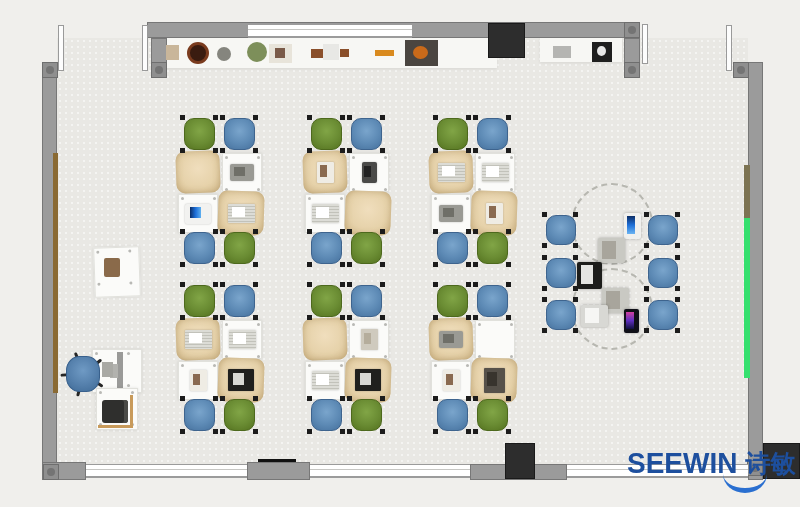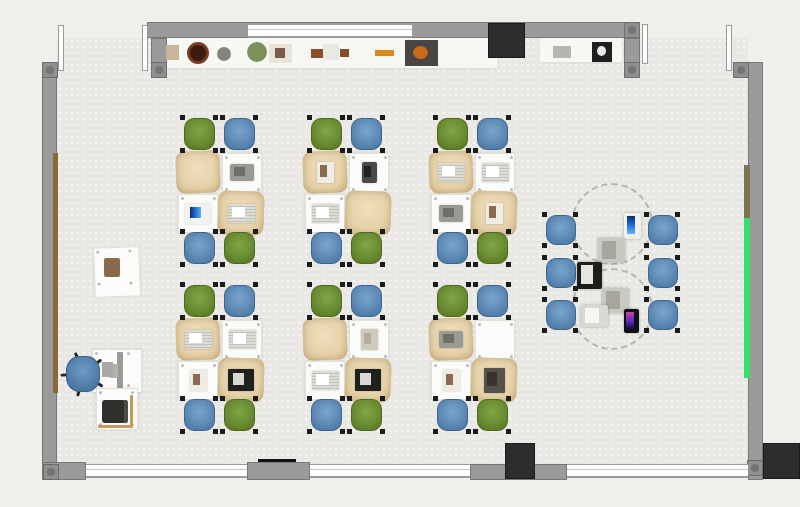--- a/index.html
+++ b/index.html
@@ -302,13 +302,18 @@
       <div class="item" style="left: 98px; top: 425px; width: 35px; height: 3px; background: rgb(200, 154, 90);"></div>
       <div class="abs" style="left: 64px; top: 354px; width: 38px; height: 40px;">
         <div class="spoke" style="left: calc(50% - 1.5px); top: 50%; transform-origin: 1.5px 0px; transform: rotate(15deg);"></div>
         <div class="spoke" style="left: calc(50% - 1.5px); top: 50%; transform-origin: 1.5px 0px; transform: rotate(87deg);"></div>
         <div class="spoke" style="left: calc(50% - 1.5px); top: 50%; transform-origin: 1.5px 0px; transform: rotate(159deg);"></div>
         <div class="spoke" style="left: calc(50% - 1.5px); top: 50%; transform-origin: 1.5px 0px; transform: rotate(231deg);"></div>
         <div class="spoke" style="left: calc(50% - 1.5px); top: 50%; transform-origin: 1.5px 0px; transform: rotate(303deg);"></div>
         <div style="position: absolute; inset: 2px; border-radius: 40%; background: radial-gradient(circle at 50% 40%,#6f9ac4 0%,var(--office-chair-blue) 55%,#3f6a96 100%); border: 1px solid rgb(56, 96, 140);"></div>
       </div>
     </div>
+  <div id="logo" style="left: 627px; top: 450px;">
+    <span class="en">SEEWIN</span>
+    <span class="cn">诗敏</span>
+    <span class="smile"></span>
+  </div>
 </div>
 
 </body></html>

